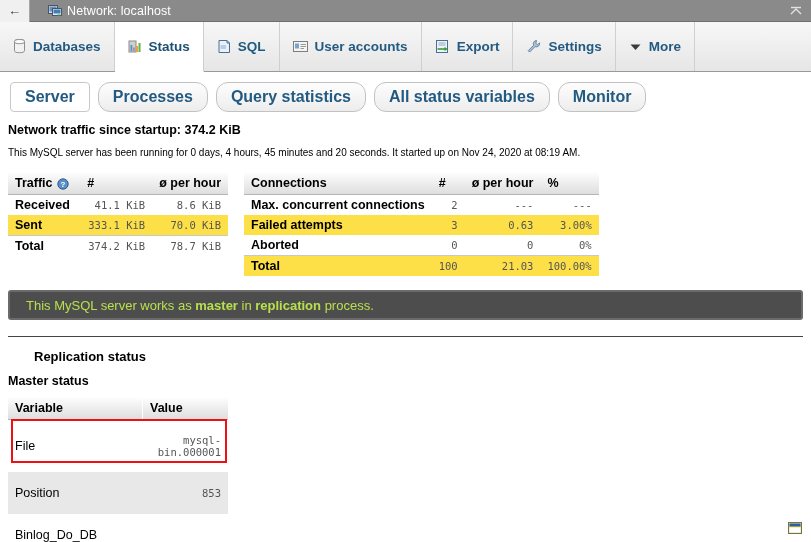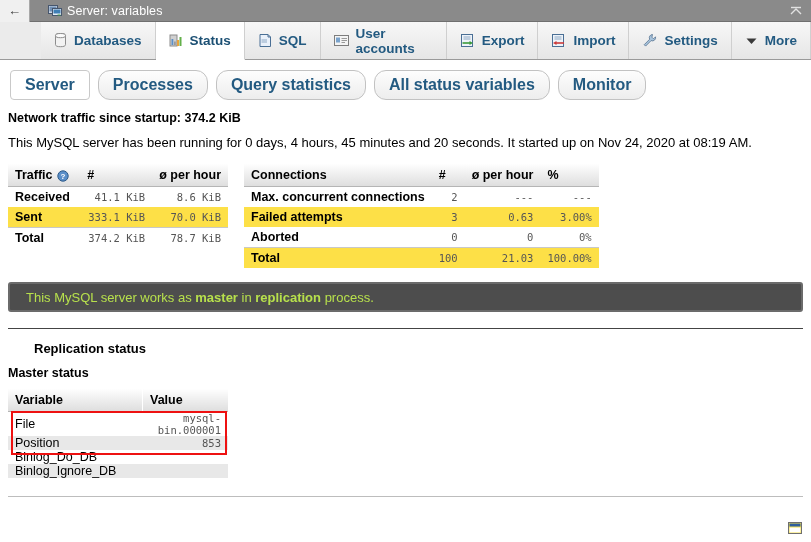--- a/index.html
+++ b/index.html
@@ -56,27 +56,26 @@
     width: 18px;
     height: 18px;
     display: flex;
     align-items: center;
     justify-content: center;
     color: #dcdcdc;
   }
 
   
   .mainnav {
-    height: 38px;
+    height: 50px;
     background: #ebebeb;
     border-bottom: 1px solid #9a9a9a;
     display: flex;
     align-items: stretch;
     box-sizing: border-box;
-    padding-left: 41px;
   }
   .mainnav-tab {
     display: flex;
     align-items: center;
     gap: 7px;
     padding: 0 13px;
     border-right: 1px solid #cfcfcf;
     color: #235a81;
     font-size: 13.5px;
     font-weight: bold;
@@ -121,21 +120,21 @@
 
   
   .content { padding: 0 8px; }
   .net-traffic {
     font-size: 12.5px;
     font-weight: bold;
     margin: 3px 0 10px 0;
     color: #000;
   }
   .uptime {
-    font-size: 13px;
+    font-size: 10px;
     margin: 0 0 14px 0;
     color: #000;
   }
 
   
   .stats-row {
     display: flex;
     gap: 16px;
     align-items: flex-start;
   }
@@ -228,21 +227,21 @@
   table.master th {
     background: linear-gradient(to bottom, #fefefe 0%, #dedede 100%);
     border-bottom: 1px solid #b5b5b5;
     text-align: left;
     font-weight: bold;
     padding: 4px 7px;
     font-size: 12.5px;
   }
   table.master th.vcol { width: 120px; border-right: 1px solid #ffffff; }
   table.master td {
-    padding: 0 7px;
+    padding: 14px 7px;
     color: #000;
   }
   table.master td.mono {
     text-align: right;
     font-family: "DejaVu Sans Mono", monospace;
     font-size: 10.5px;
     color: #555555;
   }
   table.master tr.odd { background: #ffffff; }
   table.master tr.even { background: #e8e8e8; }
@@ -281,21 +280,21 @@
   </div>
   <span class="title-icon">
     <svg width="14" height="13" viewBox="0 0 14 13">
       <rect x="0.5" y="1.5" width="9" height="8" fill="#cfd8e6" stroke="#46566e"></rect>
       <rect x="1.5" y="2.5" width="7" height="5" fill="#6f8fb5"></rect>
       <rect x="4.5" y="4.5" width="9" height="7" fill="#e8eef6" stroke="#46566e"></rect>
       <rect x="5.5" y="5.5" width="7" height="4" fill="#3f7fb5"></rect>
       <rect x="9.5" y="10.5" width="3" height="1" fill="#4aa14a"></rect>
     </svg>
   </span>
-  <span class="titlebar-text">Server: variables</span>
+  <span class="titlebar-text">Network: localhost</span>
   <div class="collapse-btn">
     <svg width="14" height="12" viewBox="0 0 14 12">
       <path d="M2 9 L7 4 L12 9" stroke="#e2e2e2" stroke-width="1.4" fill="none"></path>
       <line x1="2" y1="2.5" x2="12" y2="2.5" stroke="#e2e2e2" stroke-width="1.4"></line>
     </svg>
   </div>
 </div>
 
 <div class="mainnav">
 
@@ -354,32 +353,20 @@
         <rect x="1.5" y="1.5" width="11" height="12" fill="#eef3f9" stroke="#4a6f95"></rect>
         <line x1="3.5" y1="4" x2="10.5" y2="4" stroke="#8fa9c4"></line>
         <line x1="3.5" y1="6" x2="10.5" y2="6" stroke="#8fa9c4"></line>
         <line x1="2.5" y1="10" x2="11" y2="10" stroke="#3a9a3a" stroke-width="1.6"></line>
         <path d="M9.5 8 L13 10 L9.5 12 z" fill="#3a9a3a"></path>
       </svg>
     </span>
     <span>Export</span>
   </div>
 
-  <div class="mainnav-tab">
-    <span class="ico">
-      <svg width="15" height="15" viewBox="0 0 15 15">
-        <rect x="1.5" y="1.5" width="11" height="12" fill="#eef3f9" stroke="#4a6f95"></rect>
-        <line x1="3.5" y1="4" x2="10.5" y2="4" stroke="#8fa9c4"></line>
-        <line x1="3.5" y1="6" x2="10.5" y2="6" stroke="#8fa9c4"></line>
-        <line x1="4" y1="10" x2="13" y2="10" stroke="#cc3a3a" stroke-width="1.6"></line>
-        <path d="M5.5 8 L2 10 L5.5 12 z" fill="#cc3a3a"></path>
-      </svg>
-    </span>
-    <span>Import</span>
-  </div>
 
   <div class="mainnav-tab">
     <span class="ico">
       <svg width="15" height="15" viewBox="0 0 15 15">
         <path d="M10.5 1.5 a3.2 3.2 0 0 0 -2.8 4.7 L2.2 11.7 l1.4 1.4 l5.5 -5.5 a3.2 3.2 0 0 0 4.4 -3.8 l-2 2 l-1.6 -1.6 z" fill="#a8c4dd" stroke="#54718f" stroke-width="0.8"></path>
       </svg>
     </span>
     <span>Settings</span>
   </div>
 

